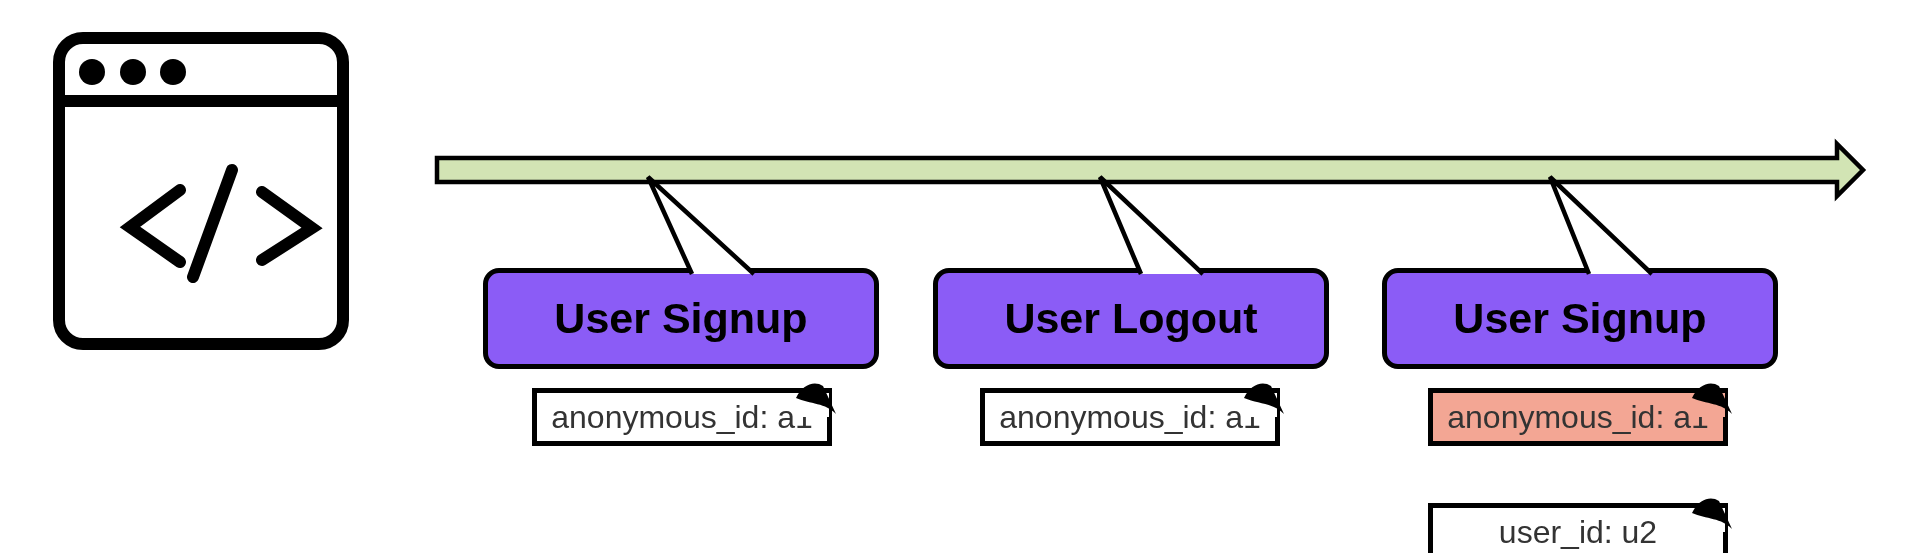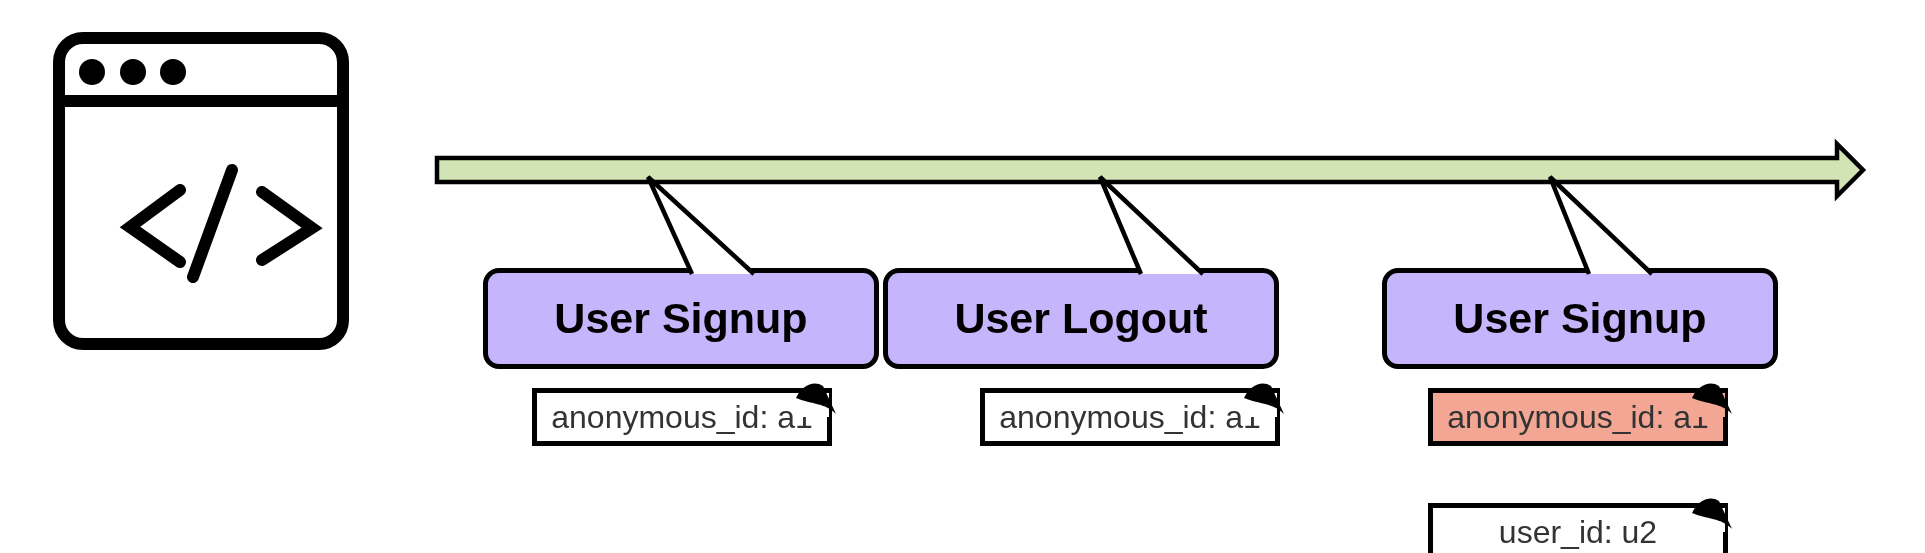--- a/index.html
+++ b/index.html
@@ -12,21 +12,21 @@
     width:1925px;height:553px;
     background:#ffffff;
     overflow:hidden;
     font-family:"Liberation Sans", sans-serif;
   }
   .abs{position:absolute;}
   
   .bubble{
     position:absolute;
     top:268px;height:101px;width:396px;
-    background:#c4b5fd;
+    background:#8b5cf6;
     border:5px solid #000;
     border-radius:16px;
     box-sizing:border-box;
     display:flex;align-items:center;justify-content:center;
   }
   .bubble .title{
     font-size:43px;font-weight:bold;color:#000;
     letter-spacing:0px;white-space:nowrap;
   }
   
@@ -83,21 +83,21 @@
     <span class="title">User Signup</span>
   </div>
   <div class="tag" style="left:532px;top:388px;">
     <span class="tag-label">anonymous_id: a1</span>
     <svg class="flap" viewBox="0 0 50 48">
       <rect class="flap-patch" x="4" y="14" width="33" height="24"></rect>
       <path class="flap-curl" d="M4,19 C10,6 22,1 31,7 L44,35 C34,24 18,25 4,19 Z"></path>
     </svg>
   </div>
 
-  <div class="bubble" style="left:883px;">
+  <div class="bubble" style="left:933px;">
     <span class="title">User Logout</span>
   </div>
   <div class="tag" style="left:980px;top:388px;">
     <span class="tag-label">anonymous_id: a1</span>
     <svg class="flap" viewBox="0 0 50 48">
       <rect class="flap-patch" x="4" y="14" width="33" height="24"></rect>
       <path class="flap-curl" d="M4,19 C10,6 22,1 31,7 L44,35 C34,24 18,25 4,19 Z"></path>
     </svg>
   </div>
 

